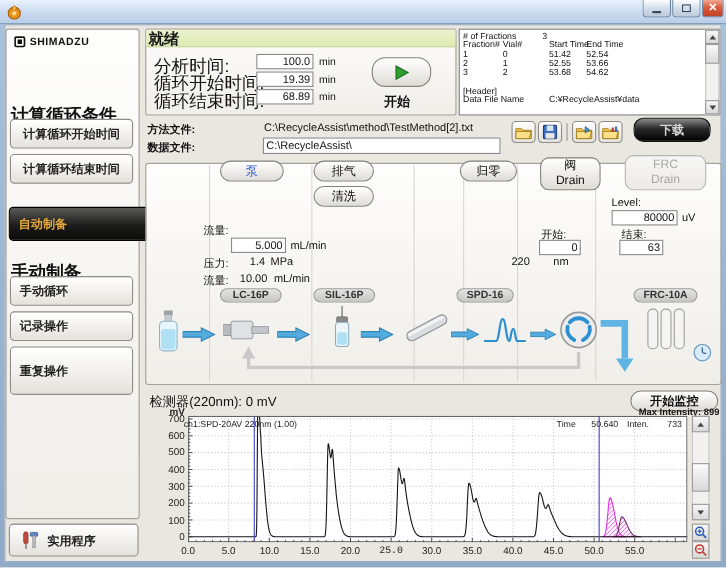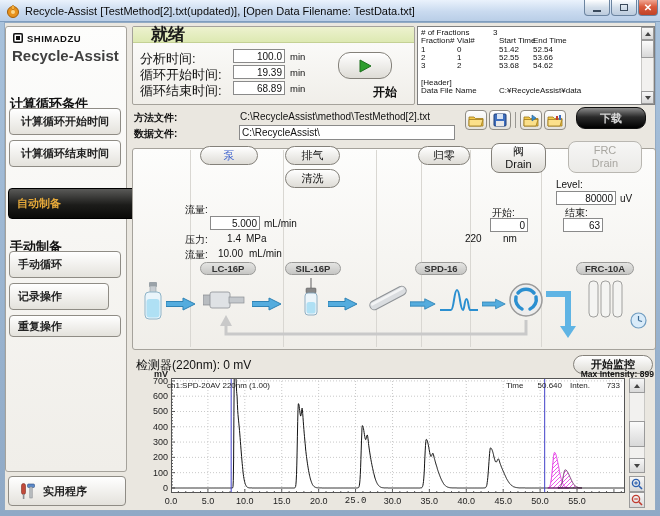--- a/index.html
+++ b/index.html
@@ -17,21 +17,21 @@
 
 .client{left:4px;top:22px;width:652px;height:489px;background:#EAE7E0;border:1px solid #93ABC4}
 .panel{background:linear-gradient(#FDFDFC,#F0EEE9);border:1px solid #A5A29B;border-radius:3px}
 .sbtn{background:linear-gradient(#FFFFFF,#E4E2DC);border:1px solid #8F8C85;border-radius:4px;font-size:11px;font-weight:bold;color:#222;display:flex;align-items:center;justify-content:center;cursor:default}
 .pill{background:linear-gradient(#FFFFFF,#DEDCD6);border:1px solid #84817A;border-radius:10px;font-size:11px;display:flex;align-items:center;justify-content:center;cursor:default}
 .pill.disabled{background:linear-gradient(#F6F6F5,#EBEAE7);border-color:#B9B7B1;color:#A9A7A1}
 .darkbtn{background:linear-gradient(#8A8A8A,#2A2A2A 45%,#000);border:1px solid #111;border-radius:9px;color:#D6D6D6;font-weight:bold;font-size:11px;display:flex;align-items:center;justify-content:center;cursor:default}
 .activebtn{background:linear-gradient(#5A5A58,#1C1C1A 55%,#0A0A08);border:1px solid #000;border-radius:4px;color:#E4A83A;font-weight:bold;font-size:11px;display:flex;align-items:center;justify-content:center}
 .field{background:#fff;border:1px solid #8A8A8A;font-size:10px;text-align:right;padding:0 2px;color:#111}
 input.field{outline:none}
-.lbl{font-size:13px;color:#111;white-space:nowrap}
+.lbl{font-size:16px;color:#111;white-space:nowrap}
 .lbl10{font-size:10px;color:#111;white-space:nowrap}
 .badge{background:linear-gradient(#E4E4E2,#C6C6C4);border:1px solid #9A9A98;border-radius:7px;font-size:9.5px;font-weight:bold;color:#333;text-align:center;line-height:12px}
 .divider{position:absolute;width:1px;background:#D9D7D2;top:150px;height:197px}
 
 .scroll-btn{background:linear-gradient(#F7F7F7,#D9D9D9);border:1px solid #9A9A9A;display:flex;align-items:center;justify-content:center;cursor:default}
 .scroll-track{background:#F2F1EF;border:1px solid #C9C8C5}
 .scroll-thumb{background:linear-gradient(#FBFBFB,#D8D8D8);border:1px solid #9A9A9A}
 .tri-up{width:0;height:0;border-left:3px solid transparent;border-right:3px solid transparent;border-bottom:4px solid #444}
 .tri-down{width:0;height:0;border-left:3px solid transparent;border-right:3px solid transparent;border-top:4px solid #444}
 
@@ -39,62 +39,60 @@
 .rc1{display:inline-block;width:36px}
 .rc2{display:inline-block;width:42px}
 .rc3{display:inline-block;width:34px}
 .rl{display:inline-block;width:72px}
 .rdl{display:inline-block;width:78px}
 
 .tick-label{position:absolute;font-size:9px;color:#222;pointer-events:none}
 .tick-label.x{top:496px;width:30px;text-align:center}
 .tick-label.y{left:141px;width:27px;text-align:right}
 .plot-label{position:absolute;font-size:8px;color:#222;white-space:nowrap;pointer-events:none}
-.statushdr{background:linear-gradient(#EDF2CF,#DDE9B2);border-bottom:1px solid #C4D194;font-weight:bold;font-size:17px;color:#1a1a1a;line-height:16px;padding-left:18px}
+.statushdr{background:linear-gradient(#EDF2CF,#DDE9B2);border-bottom:1px solid #C4D194;font-weight:bold;font-size:14px;color:#1a1a1a;line-height:16px;padding-left:2px}
 </style>
 </head>
 <body>
 
 <div id="app">
 
   <div class="abs titlebar">
     <svg width="14" height="14" viewBox="0 0 14 14">
       <circle cx="7" cy="8" r="5.5" fill="#E8921C" stroke="#A35E0C"></circle>
       <path d="M7,1 C9,3 10,4 7,6 C4,4 5,3 7,1Z" fill="#F6B13F" stroke="#A35E0C" stroke-width="0.6"></path>
       <circle cx="7" cy="8" r="2" fill="#FBD68A"></circle>
     </svg>
-    <span class="title-text">Recycle-Assist [TestMethod[2].txt(updated)], [Open Data Filename: TestData.txt]</span>
   </div>
   <div class="abs winbtn" style="left:584px;width:26px">
       <div class="glyph-min"></div>
     </div>
   <div class="abs winbtn" style="left:611px;width:26px">
       <div class="glyph-max"></div>
     </div>
   <div class="abs winbtn close" style="left:638px;width:20px">
       <span class="glyph-close">✕</span>
     </div>
 
   <div class="abs client"></div>
 
   <div class="abs panel" style="left:5px;top:26px;width:122px;height:446px"></div>
   <div class="abs" style="left:13px;top:33px;width:10px;height:10px;background:#111;border-radius:2px;box-shadow:inset 0 0 0 1.5px #111, inset 0 0 0 3px #fff"></div>
   <div class="abs" style="left:27px;top:33px;font-size:9.5px;font-weight:bold;letter-spacing:0.5px">SHIMADZU</div>
-  <div class="abs" style="left:12px;top:47px;font-size:15px;font-weight:bold;color:#3F3F3F">Recycle-Assist</div>
 
   <div class="abs lbl" style="left:10px;top:95px;font-weight:bold">计算循环条件</div>
   <div class="abs sbtn" style="left:9px;top:108px;width:112px;height:27px">计算循环开始时间</div>
   <div class="abs sbtn" style="left:9px;top:140px;width:112px;height:27px">计算循环结束时间</div>
 
   <div class="abs activebtn" style="left:8px;top:188px;width:130px;height:31px;justify-content:flex-start;padding-left:8px">自动制备</div>
 
   <div class="abs lbl" style="left:10px;top:238px;font-weight:bold">手动制备</div>
   <div class="abs sbtn" style="left:9px;top:251px;width:112px;height:27px;justify-content:flex-start;padding-left:8px">手动循环</div>
-  <div class="abs sbtn" style="left:9px;top:283px;width:100px;height:27px;justify-content:flex-start;padding-left:8px">记录操作</div>
-  <div class="abs sbtn" style="left:9px;top:315px;width:112px;height:22px;justify-content:flex-start;padding-left:8px">重复操作</div>
+  <div class="abs sbtn" style="left:9px;top:283px;width:112px;height:27px;justify-content:flex-start;padding-left:8px">记录操作</div>
+  <div class="abs sbtn" style="left:9px;top:315px;width:112px;height:44px;justify-content:flex-start;padding-left:8px">重复操作</div>
 
   <div class="abs sbtn" style="left:8px;top:476px;width:118px;height:30px;justify-content:flex-start;padding-left:10px;gap:8px">
     <svg width="16" height="18" viewBox="0 0 16 18">
       <rect x="2.5" y="1.5" width="4" height="11" rx="2" fill="#C14A3A" stroke="#7E2E22" stroke-width="0.6"></rect>
       <rect x="3.8" y="12" width="1.6" height="5" fill="#8A8E92"></rect>
       <rect x="8.5" y="2" width="7" height="3.5" rx="1" fill="#5A88C8" stroke="#2E4E80" stroke-width="0.6"></rect>
       <rect x="10.8" y="5" width="2.4" height="11" fill="#B9BDC1" stroke="#7E8286" stroke-width="0.5"></rect>
     </svg>
     <span style="font-weight:bold">实用程序</span>
   </div>
@@ -112,21 +110,21 @@
 
   <div class="abs lbl" style="left:140px;top:82px">循环结束时间:</div>
   <input class="abs field" style="left: 233px; top: 81px; width: 52px; height: 14px;" value="68.89">
   <div class="abs" style="left:290px;top:83px;font-size:9.5px">min</div>
 
   <div class="abs pill" style="left:338px;top:52px;width:54px;height:27px;border-radius:12px">
     <svg width="16" height="14" viewBox="0 0 16 14">
         <polygon points="3,1 14,7 3,13" fill="#2E9E2E" stroke="#1C6E1C"></polygon>
       </svg>
   </div>
-  <div class="abs" style="left:358px;top:84px;width:54px;text-align:center;font-size:12px;font-weight:bold">开始</div>
+  <div class="abs" style="left:334px;top:84px;width:54px;text-align:center;font-size:12px;font-weight:bold">开始</div>
 
   <div class="abs" style="left:417px;top:26px;width:238px;height:79px;background:#fff;border:1px solid #7E7E7E"></div>
   <div class="abs" style="left:421px;top:29px;width:216px">
     <div class="rep-line"><span class="rl"># of Fractions</span><span>3</span></div>
     <div class="rep-line"><span class="rc1">Fraction#</span><span class="rc2">Vial#</span><span class="rc3">Start Time</span><span>End Time</span></div>
     <div class="rep-line"><span class="rc1">1</span><span class="rc2">0</span><span class="rc3">51.42</span><span>52.54</span></div>
     <div class="rep-line"><span class="rc1">2</span><span class="rc2">1</span><span class="rc3">52.55</span><span>53.66</span></div>
     <div class="rep-line"><span class="rc1">3</span><span class="rc2">2</span><span class="rc3">53.68</span><span>54.62</span></div>
     <div class="rep-line"></div>
     <div class="rep-line">[Header]</div>

